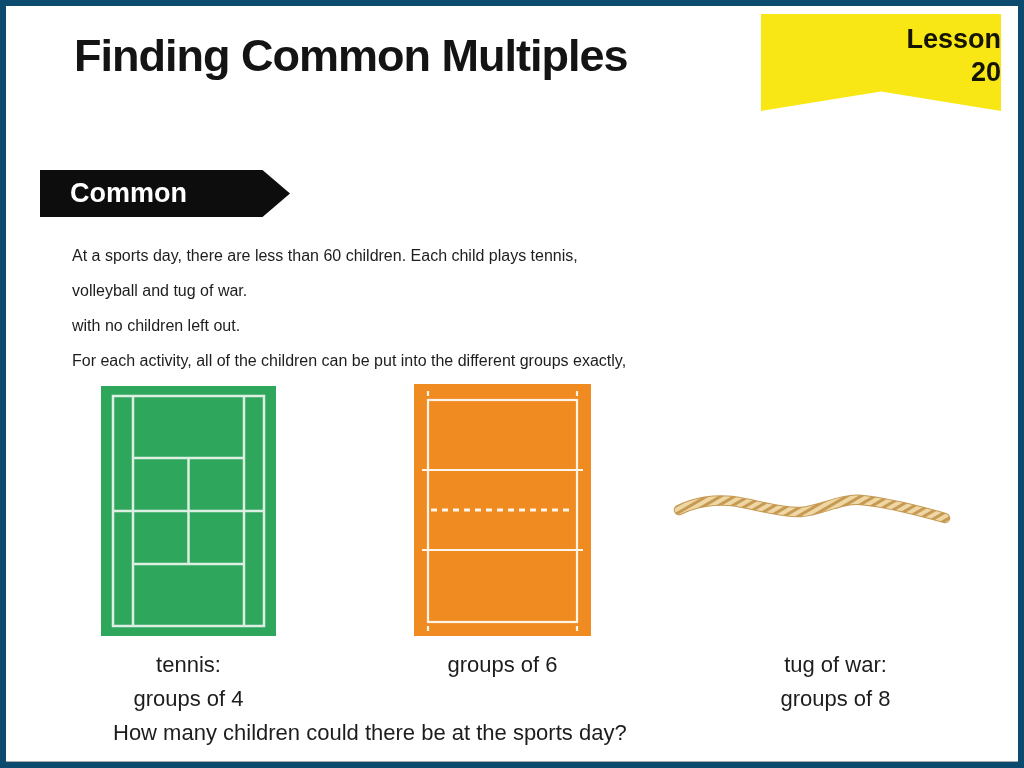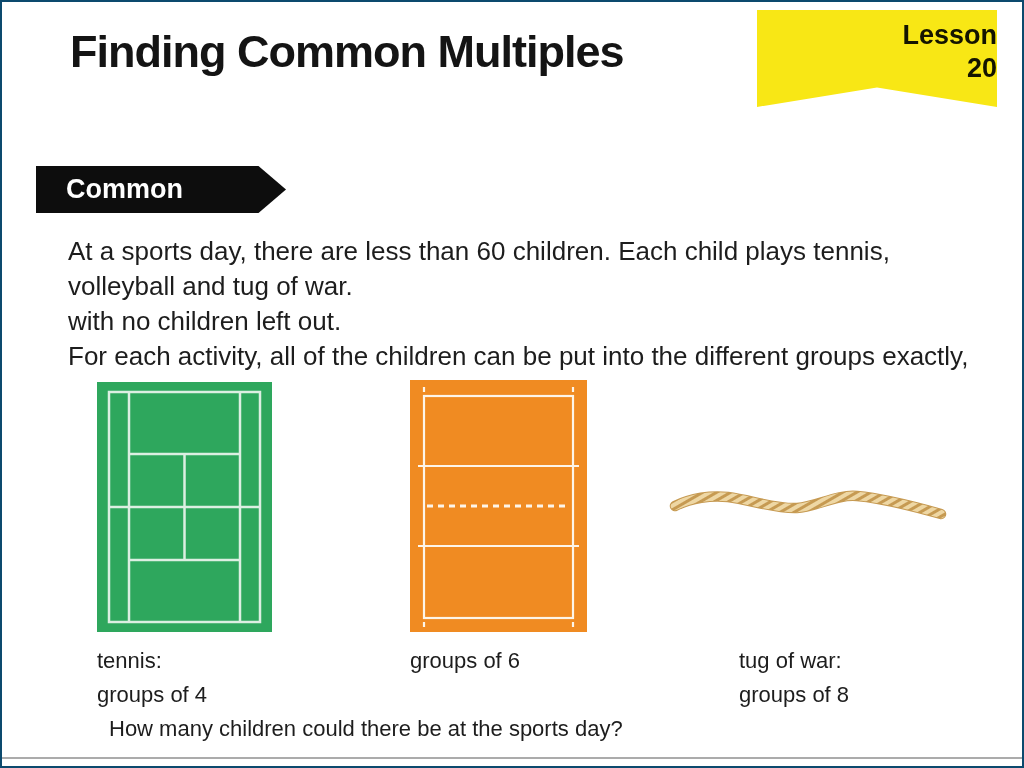--- a/index.html
+++ b/index.html
@@ -1,21 +1,21 @@
 <!DOCTYPE html>
 <html><head>
 <meta charset="utf-8">
 <style>
   html, body { margin: 0; padding: 0; background: #ffffff; }
   .slide {
     position: relative;
     width: 1024px;
     height: 768px;
     background: #ffffff;
-    border: 2px solid #0c4a6e;
+    border: 6px solid #0c4a6e;
     box-sizing: border-box;
     overflow: hidden;
     font-family: "Liberation Sans", "DejaVu Sans", sans-serif;
     color: #1c1c1c;
   }
   .page-title {
     position: absolute;
     left: 68px;
     top: 24px;
     margin: 0;
@@ -54,33 +54,33 @@
     padding-left: 30px;
     box-sizing: border-box;
     color: #ffffff;
     font-size: 27px;
     font-weight: bold;
   }
   .intro {
     position: absolute;
     left: 66px;
     top: 232px;
-    font-size: 26px;
+    font-size: 16px;
     line-height: 35px;
     color: #1d1d1d;
   }
   .intro .line { white-space: nowrap; }
   .illustration { position: absolute; }
   .illus-tennis     { left: 95px;  top: 380px; }
   .illus-volleyball { left: 408px; top: 378px; }
   .illus-rope       { left: 663px; top: 478px; }
   .caption {
     position: absolute;
     top: 642px;
-    text-align: left;
+    text-align: center;
     font-size: 22px;
     line-height: 34px;
     color: #1d1d1d;
   }
   .caption-tennis     { left: 95px;  width: 175px; }
   .caption-volleyball { left: 408px; width: 177px; }
   .caption-tug        { left: 737px; width: 185px; }
   .question {
     position: absolute;
     left: 66px;

